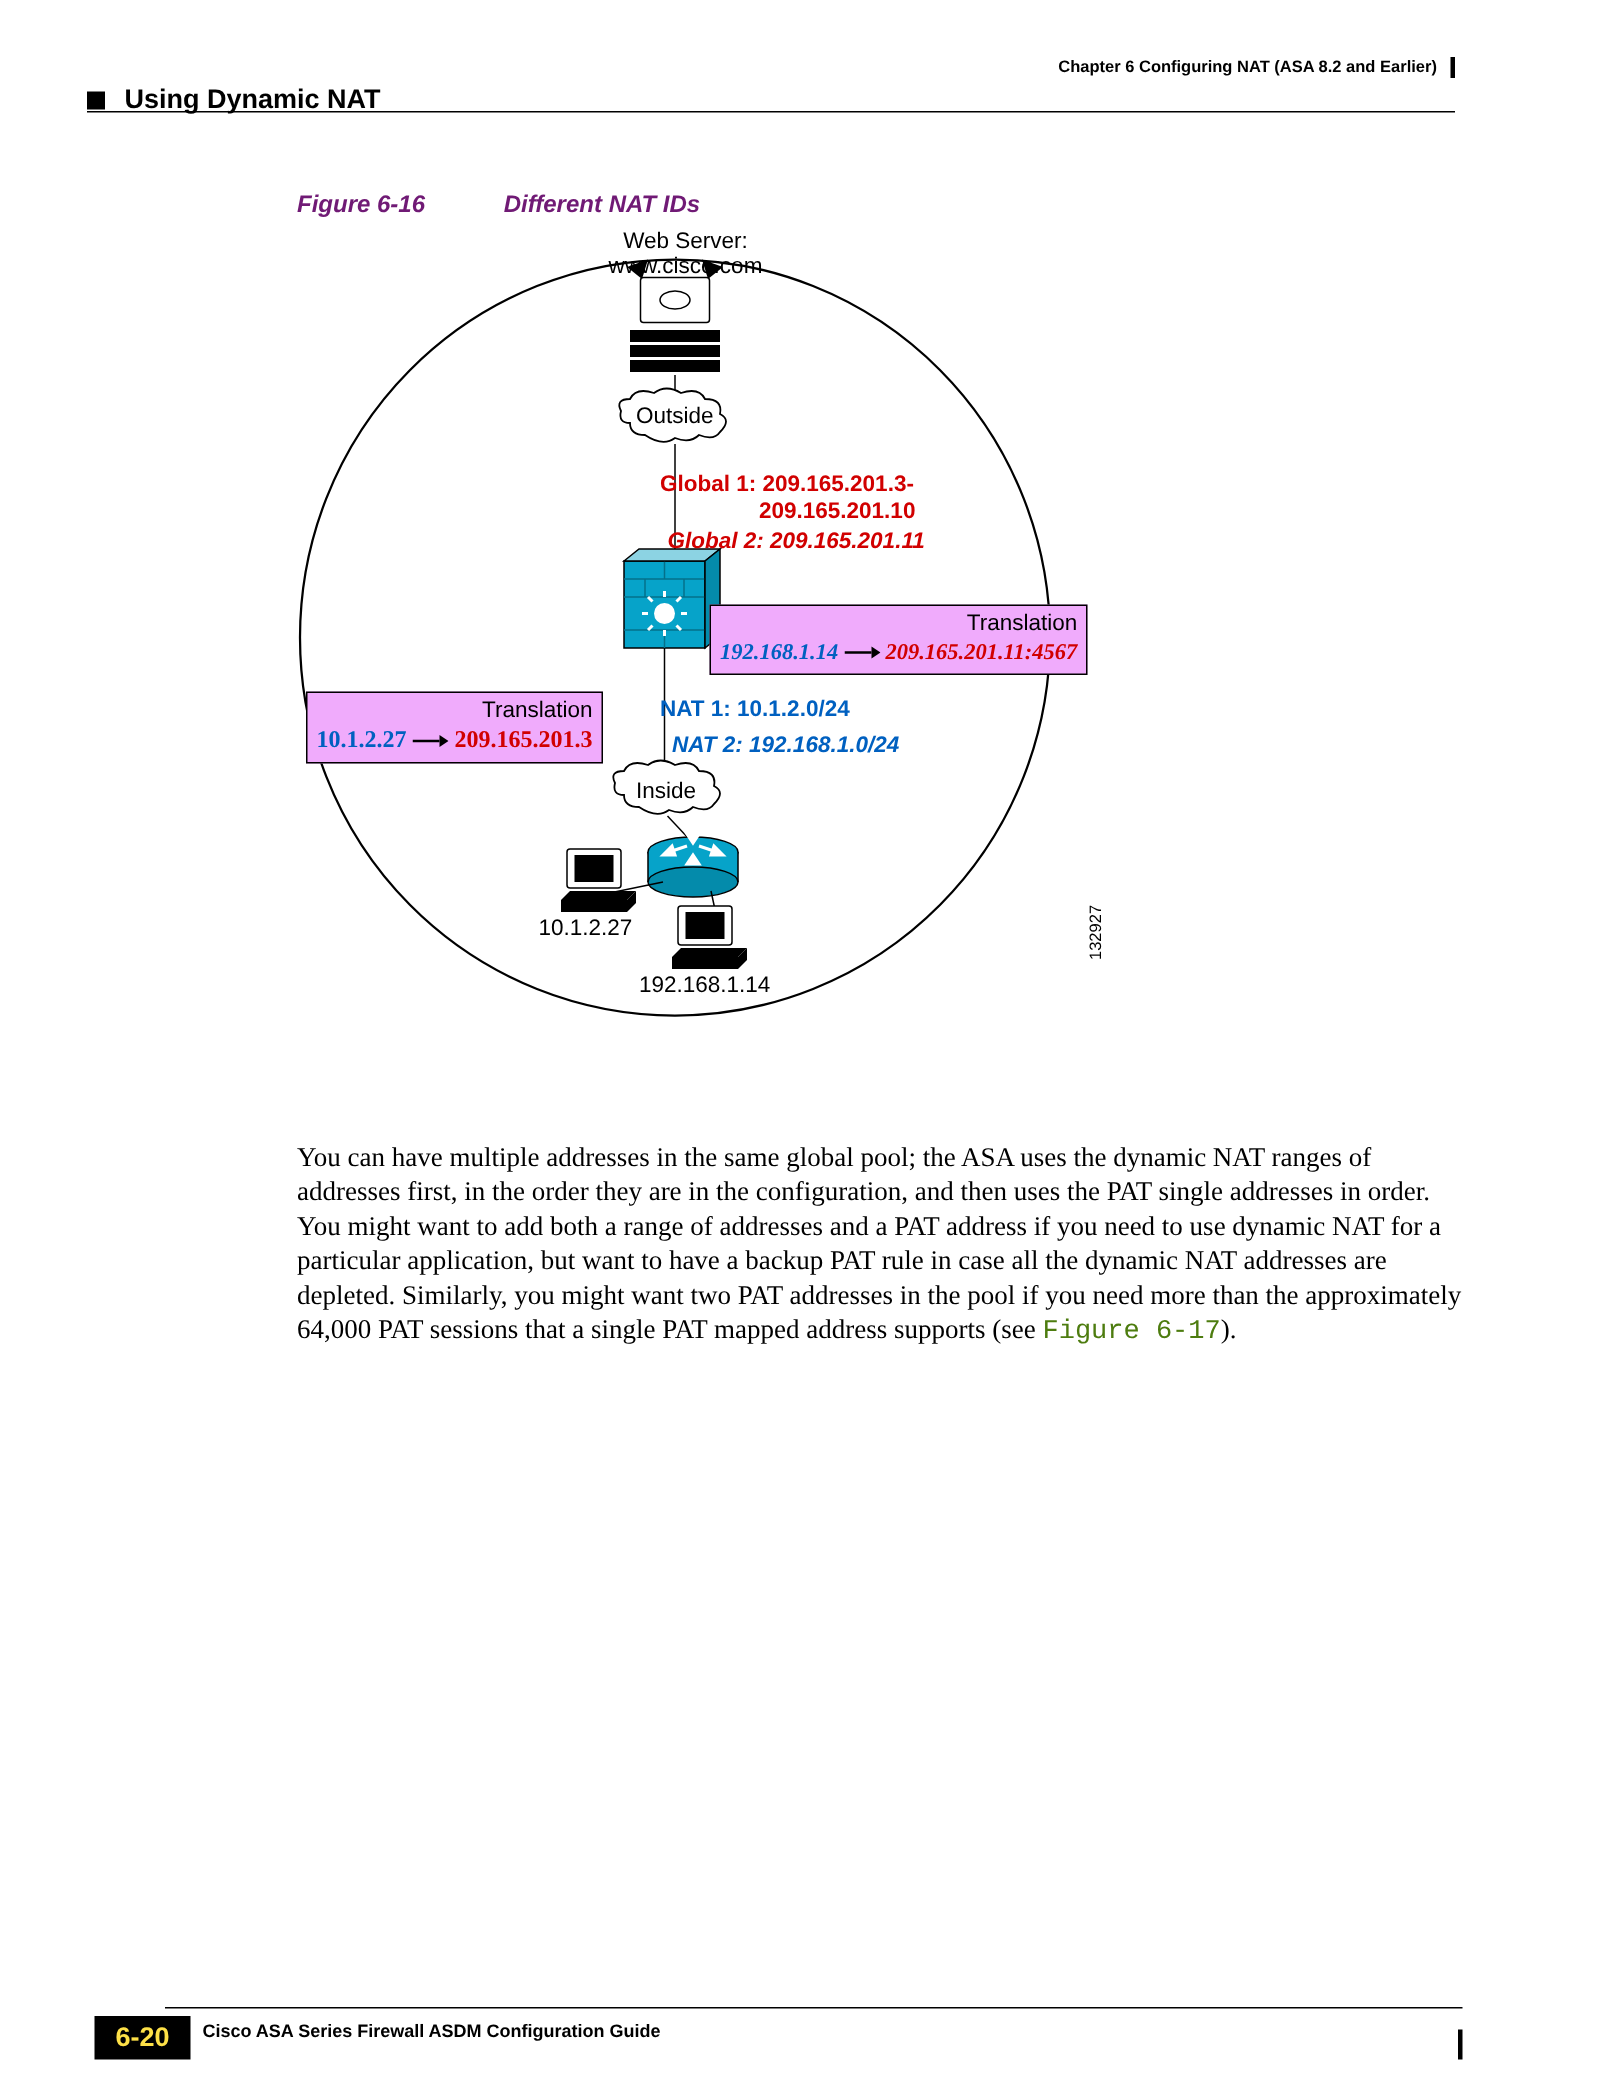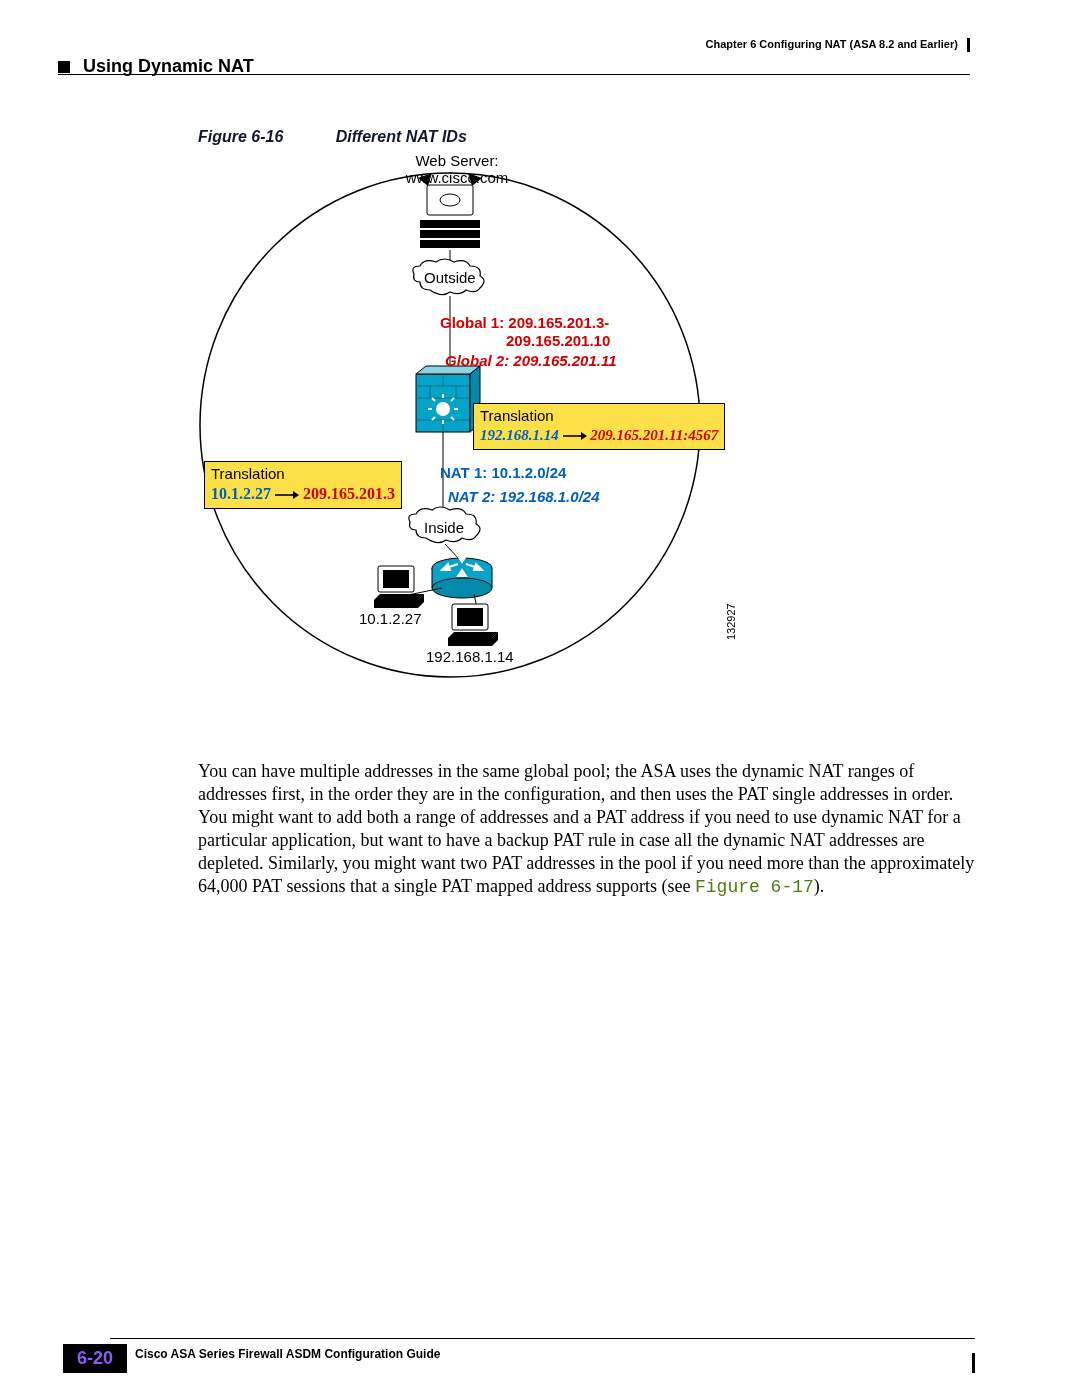--- a/index.html
+++ b/index.html
@@ -58,21 +58,21 @@
     background: #000;
   }
   .figure-caption {
     position: absolute;
     top: 128px;
     left: 198px;
     font-family: Arial, Helvetica, sans-serif;
     font-style: italic;
     font-weight: bold;
     font-size: 16px;
-    color: #0f172a;
+    color: #701a75;
   }
   .figure-caption .num { margin-right: 48px; }
   .diagram {
     position: absolute;
     top: 150px;
     left: 170px;
     width: 600px;
     height: 530px;
   }
   .lbl {
@@ -86,24 +86,24 @@
   .red { color: #d10000; }
   .blue { color: #0060c0; }
   .black { color: #000; }
   .cloud-shape {
     fill: #fff;
     stroke: #000;
     stroke-width: 1.2;
   }
   .tbox {
     position: absolute;
-    background: #fde047;
+    background: #f0abfc;
     border: 1px solid #000;
     padding: 3px 6px 4px 6px;
-    text-align: left;
+    text-align: right;
     line-height: 1.25;
   }
   .section-heading {
     position: absolute;
     top: 718px;
     left: 58px;
     font-family: Arial, Helvetica, sans-serif;
     font-weight: bold;
     font-size: 24px;
   }
@@ -131,21 +131,21 @@
     bottom: 36px;
     font-family: Arial, Helvetica, sans-serif;
     font-weight: bold;
     font-size: 12px;
   }
   .page-tab {
     position: absolute;
     left: 63px;
     bottom: 24px;
     background: #000;
-    color: #8b5cf6;
+    color: #fde047;
     font-family: Arial, Helvetica, sans-serif;
     font-weight: bold;
     font-size: 18px;
     padding: 4px 14px 4px 14px;
   }
   .footer-bar {
     position: absolute;
     right: 105px;
     bottom: 24px;
     width: 3px;

